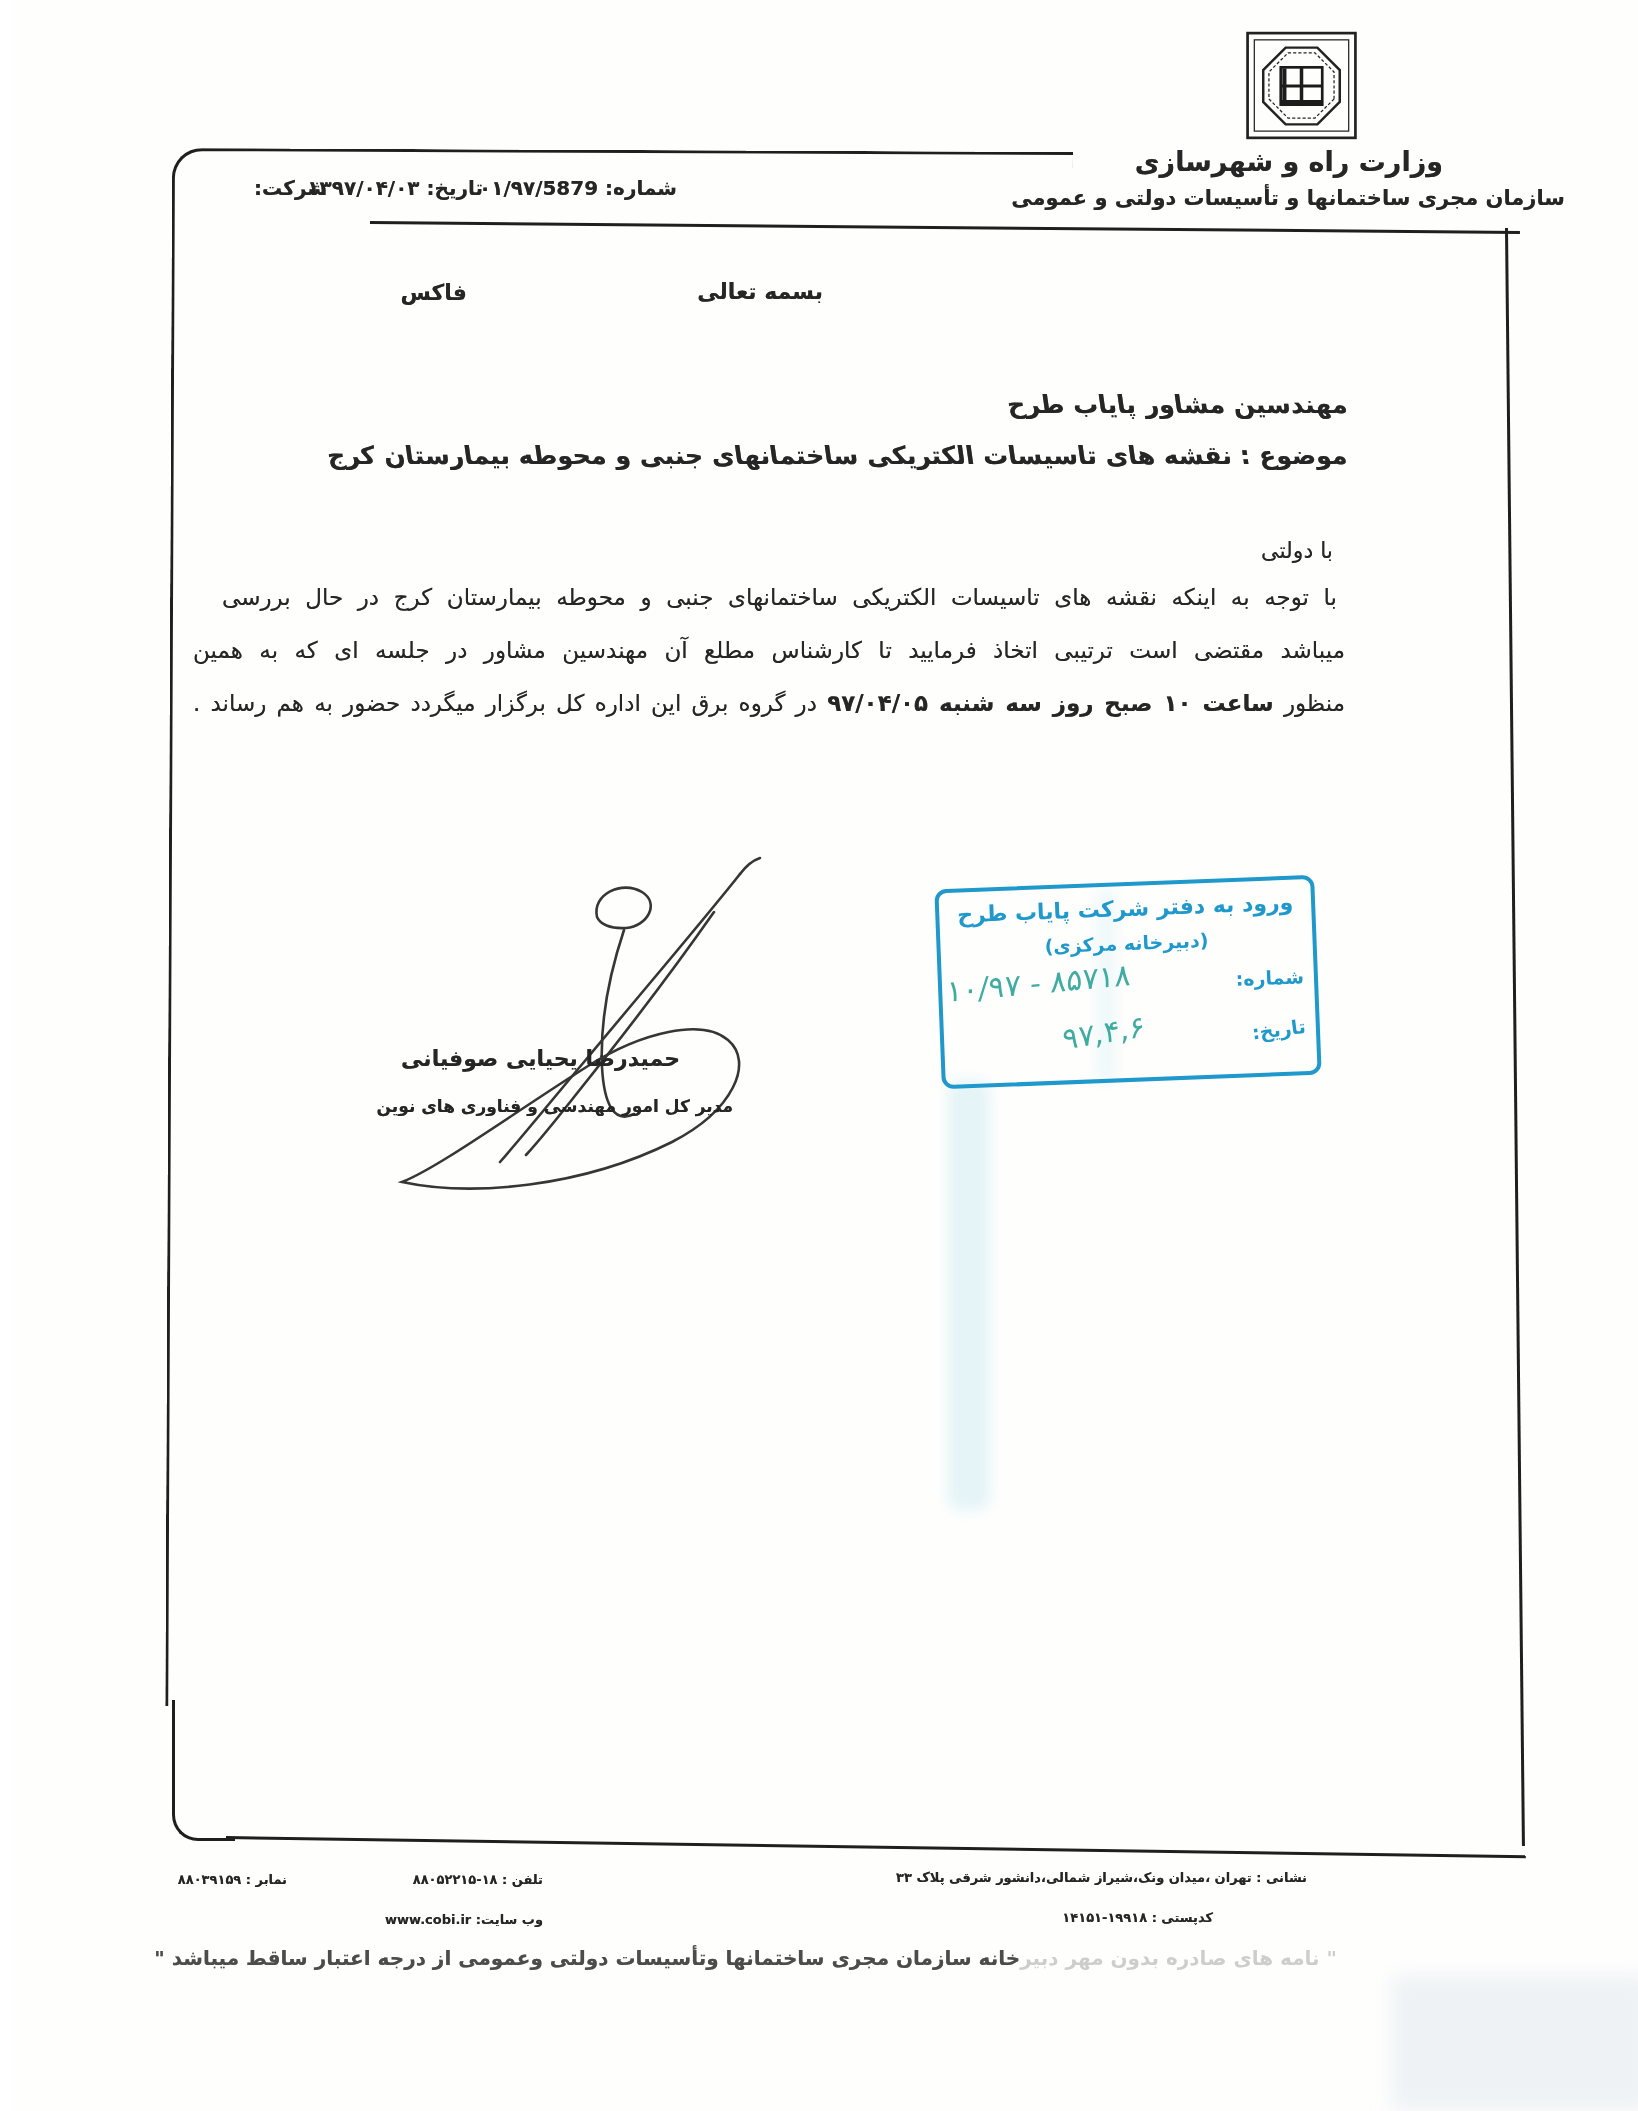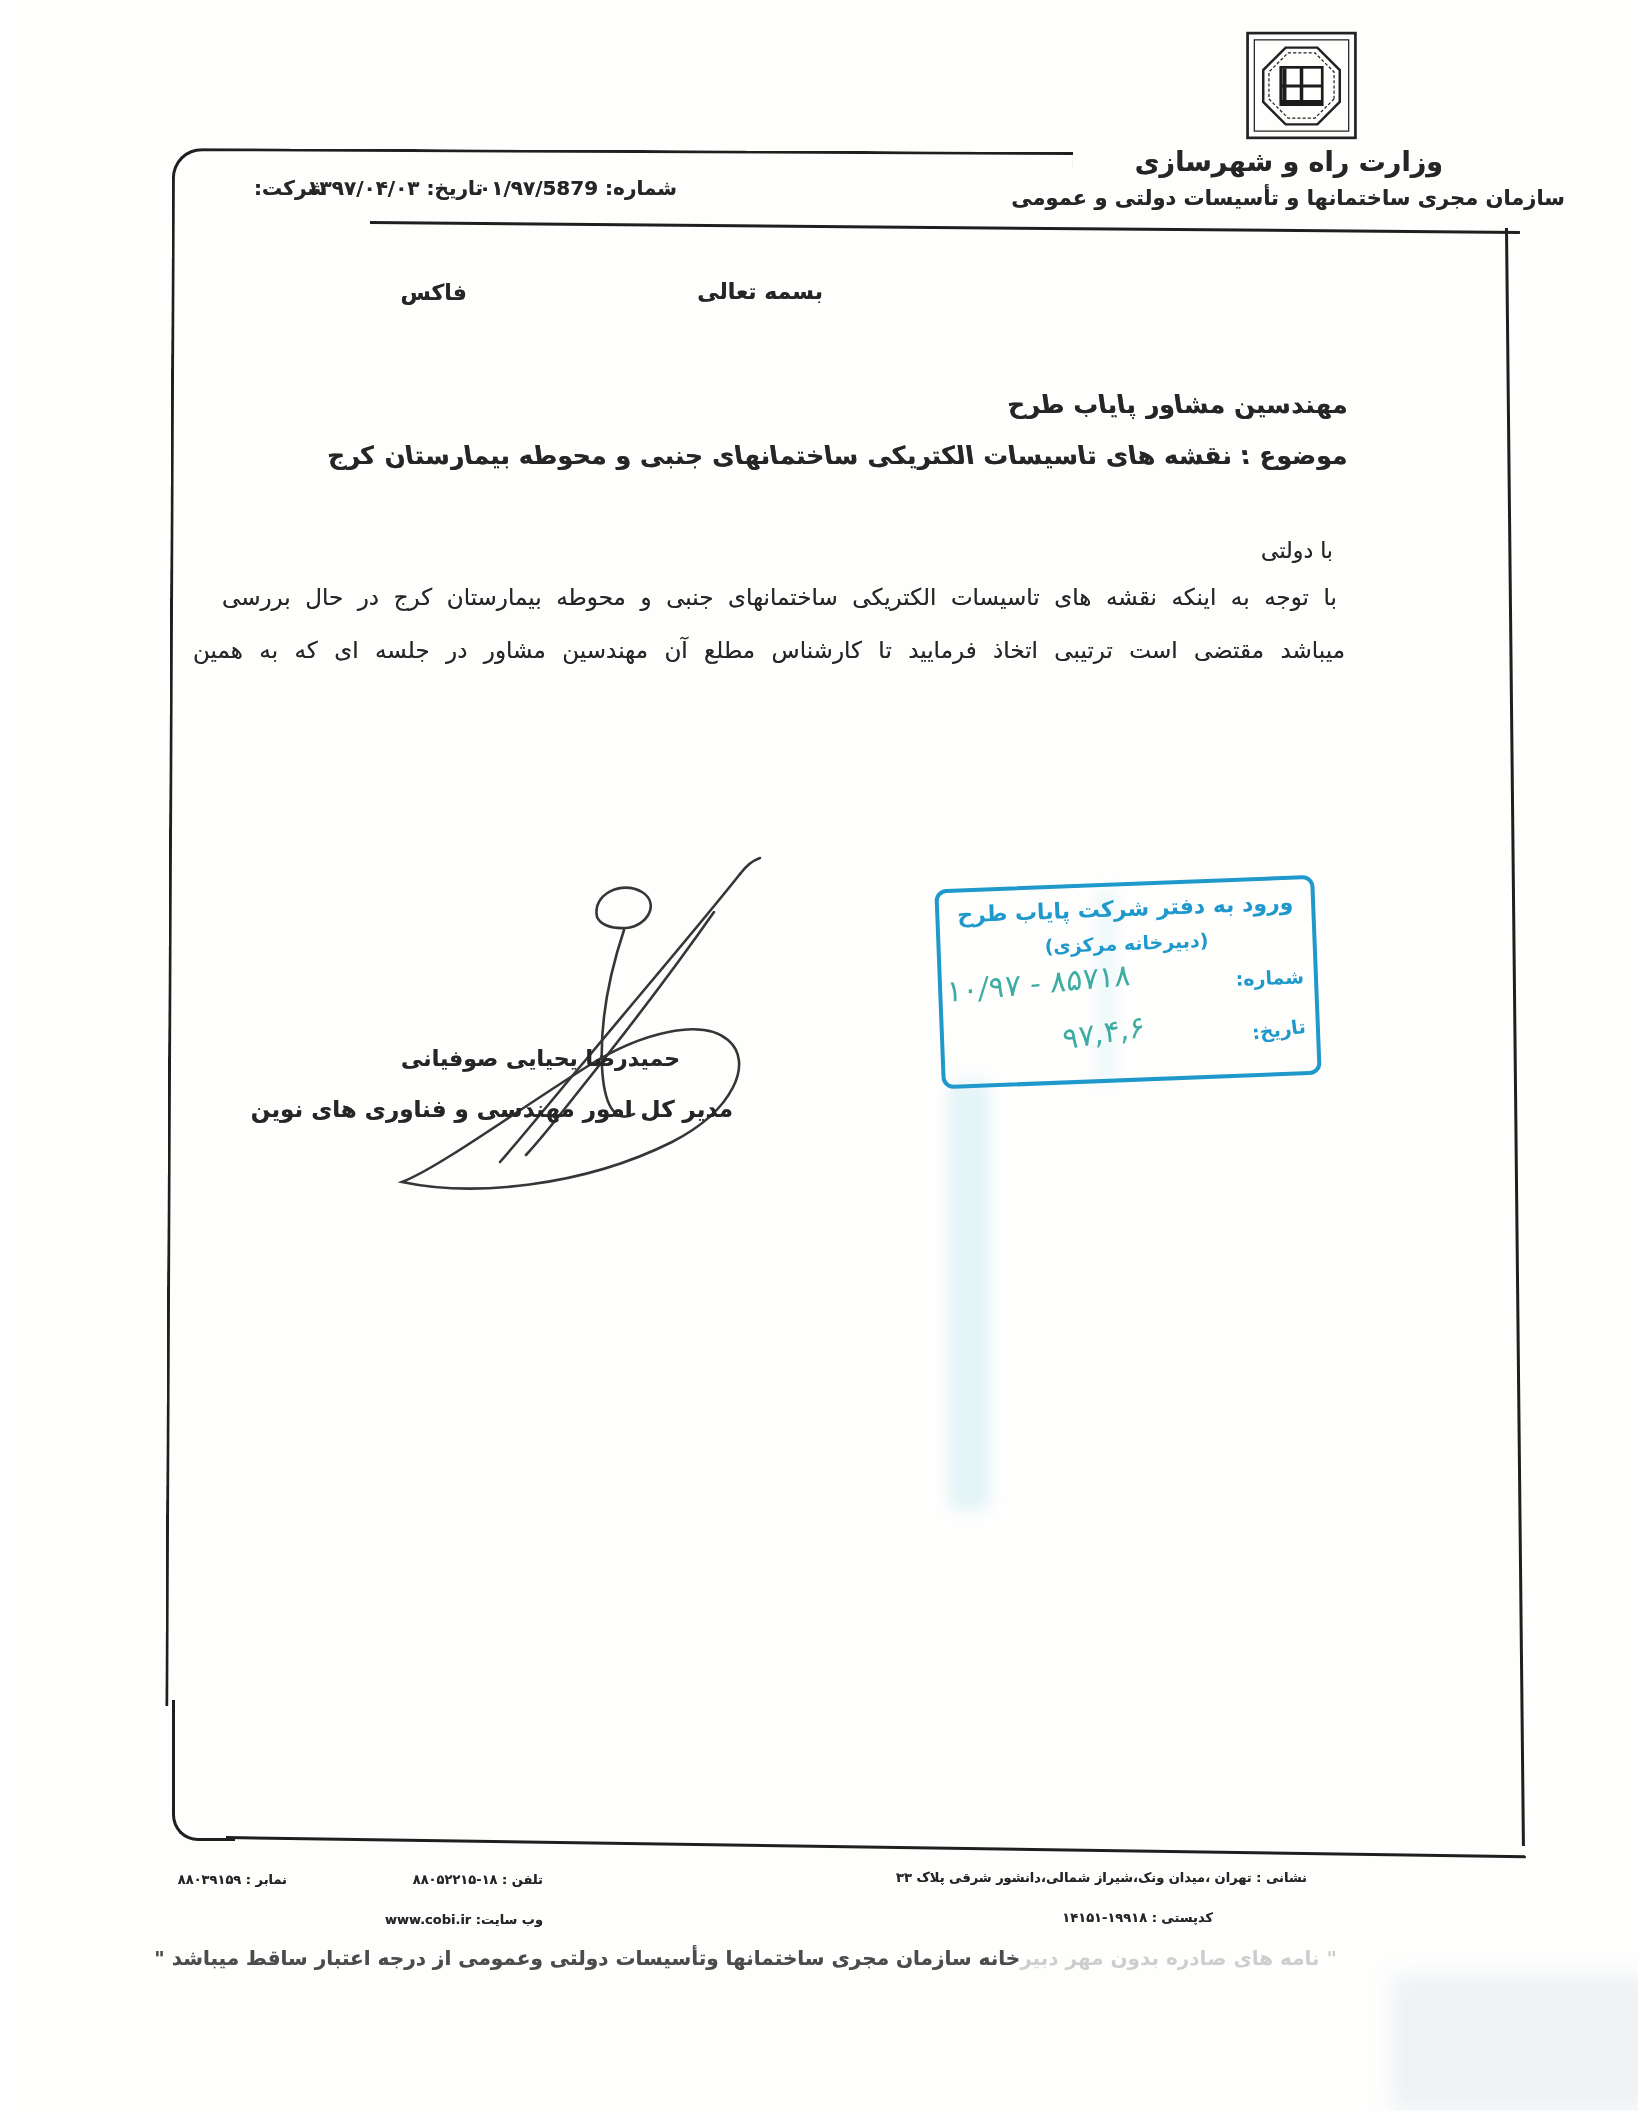--- a/index.html
+++ b/index.html
@@ -43,21 +43,21 @@
     background:rgba(255,255,255,0);
   }
   .stamp *{color:var(--stampblue);}
   .stamp-title{left:0;right:0;top:10px;text-align:center;font-size:22px;font-weight:bold;}
   .stamp-sub{left:0;right:0;top:46px;text-align:center;font-size:19px;font-weight:bold;}
   .stamp-label{font-size:19px;font-weight:bold;}
   .hand{color:var(--stampink) !important;font-size:30px;direction:ltr;
     letter-spacing:2px;transform:rotate(-3deg) skewX(-6deg);opacity:.9;}
   
   .signer-name{font-size:22px;}
-  .signer-title{font-size:23px;}
+  .signer-title{font-size:17px;}
   
   .foot{font-size:13px;font-weight:bold;margin-left:44px;}
   .disclaimer{font-size:20px;font-weight:bold;}
   .dis-faint{opacity:.22;}
   .dis-dark{opacity:.82;margin-top:12px;}
   
   .streak{background:rgba(170,222,235,.30);filter:blur(7px);border-radius:12px;}
   .noise-br{background:rgba(196,212,228,.28);filter:blur(10px);}
 </style>
 </head>
@@ -102,20 +102,23 @@
 
   <div class="abs b besmele scantext" style="right:815px;top:279px;">بسمه تعالی</div>
   <div class="abs b faxword scantext" style="right:1171px;top:280px;">فاکس</div>
 
   <div class="abs b recipient scantext" style="right:291px;top:390px;">مهندسین مشاور پایاب طرح</div>
   <div class="abs b subject scantext" style="right:291px;top:441px;">موضوع : نقشه های تاسیسات الکتریکی ساختمانهای جنبی و محوطه بیمارستان کرج</div>
 
   <div class="abs salam scantext" style="right:305px;top:538px;">با دولتی</div>
   <div class="abs body-line body-first scantext" style="right:301px;top:580px;">با توجه به اینکه نقشه های تاسیسات الکتریکی ساختمانهای جنبی و محوطه بیمارستان کرج در حال بررسی</div>
   <div class="abs body-line scantext" style="right:293px;top:633px;">میباشد مقتضی است ترتیبی اتخاذ فرمایید تا کارشناس مطلع آن مهندسین مشاور در جلسه ای که به همین</div>
+  <div class="abs body-line scantext" style="right:293px;top:686px;">
+    <span>منظور </span><span class="b">ساعت ۱۰ صبح روز سه شنبه ۹۷/۰۴/۰۵</span><span> در گروه برق این اداره کل برگزار میگردد حضور به هم رساند .</span>
+  </div>
 
   <div class="abs stamp">
     <div class="abs stamp-title">ورود به دفتر شرکت پایاب طرح</div>
     <div class="abs stamp-sub">(دبیرخانه مرکزی)</div>
     <div class="abs stamp-label" style="right:10px;top:86px;">شماره:</div>
     <div class="abs hand" style="left:4px;top:76px;">۱۰/۹۷ - ۸۵۷۱۸</div>
     <div class="abs stamp-label" style="right:10px;top:138px;transform:rotate(-5deg);">تاریخ:</div>
     <div class="abs hand" style="left:118px;top:128px;transform:rotate(-7deg) skewX(-6deg);">۹۷,۴,۶</div>
   </div>
 

